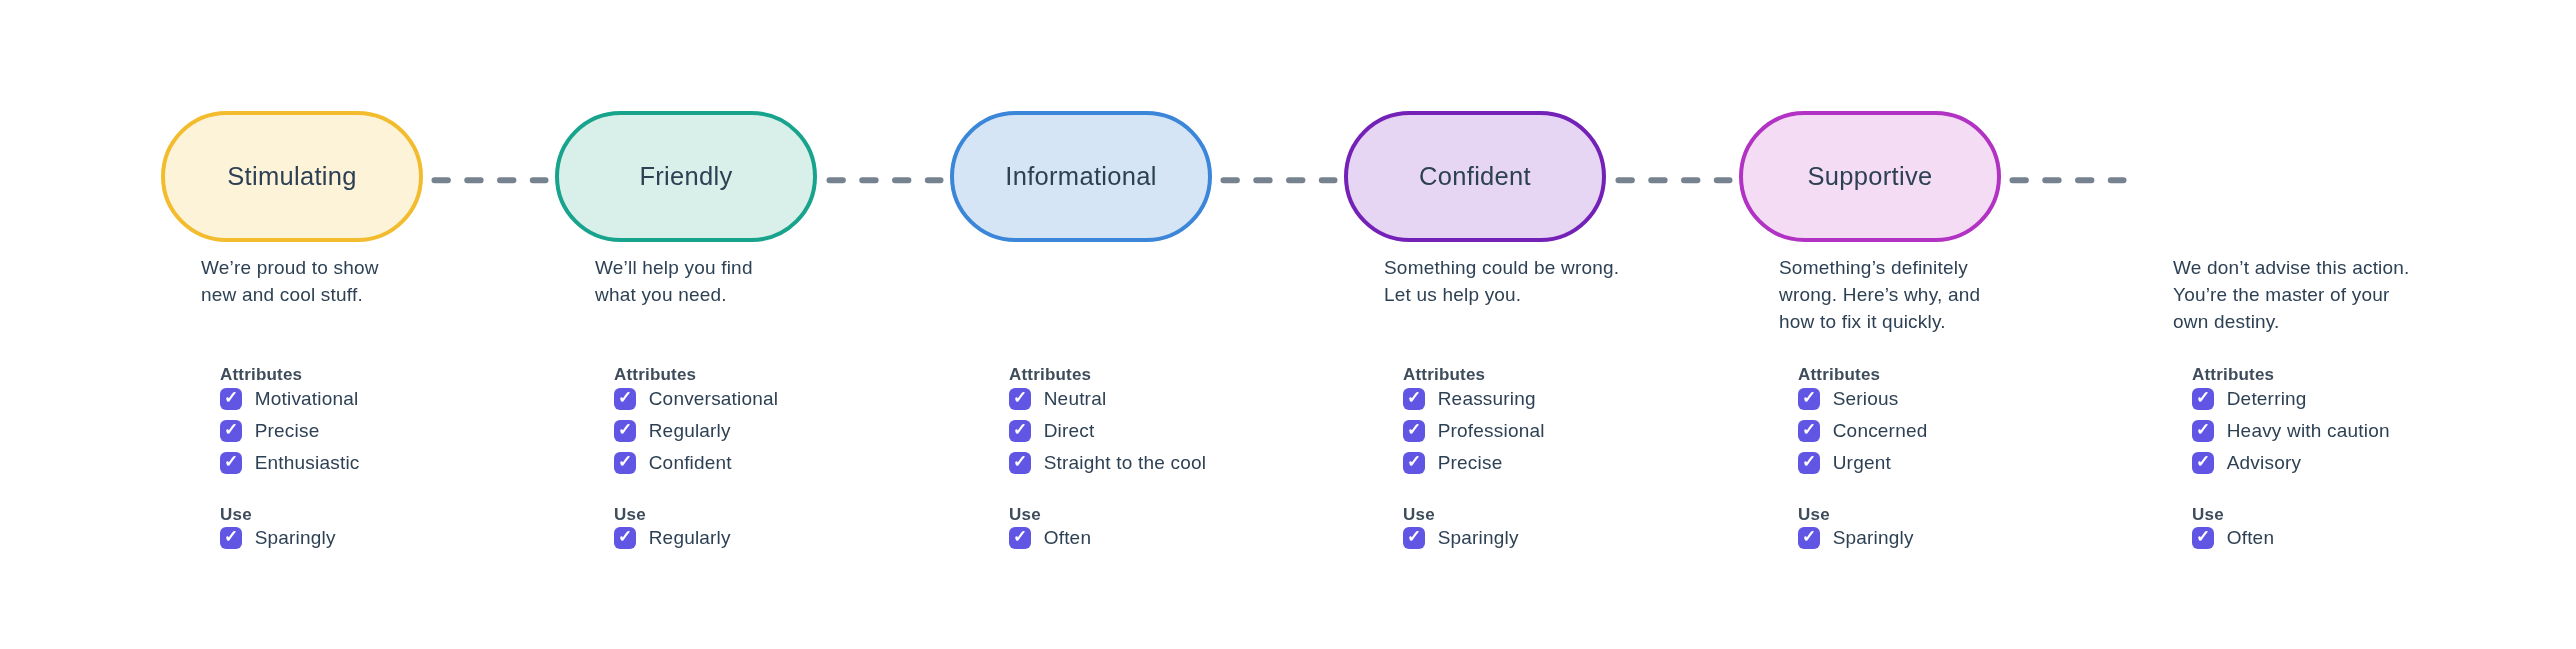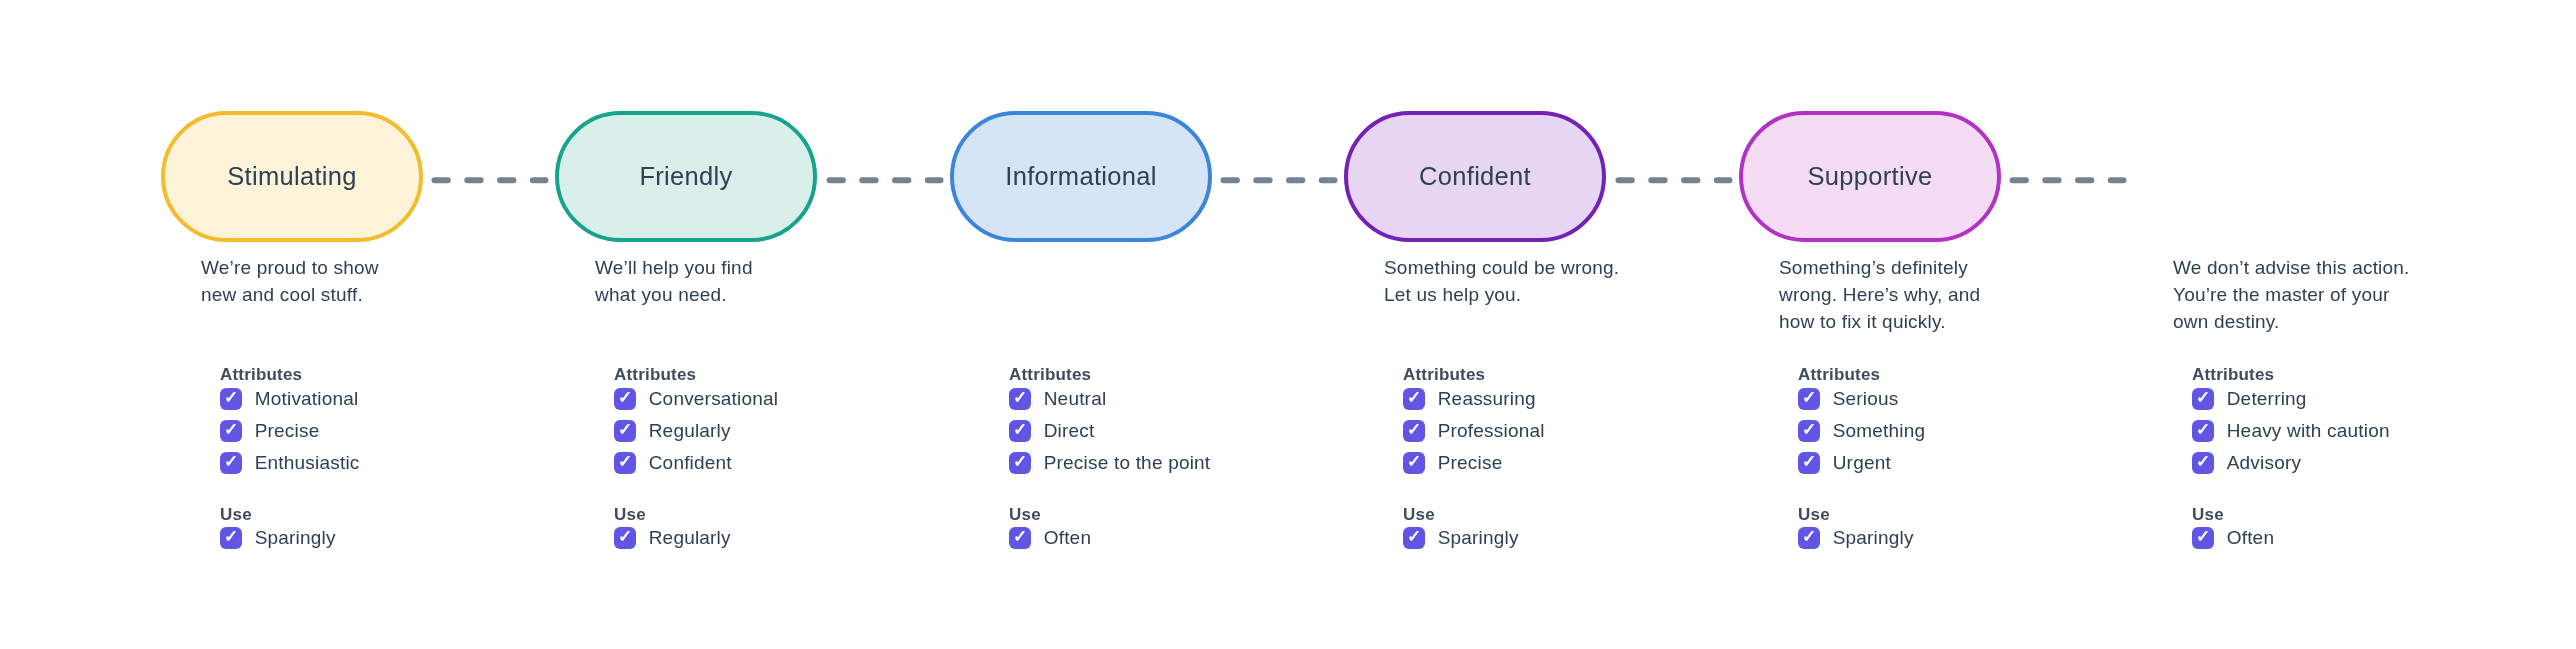--- a/index.html
+++ b/index.html
@@ -192,21 +192,21 @@
           <div class="check-row">
     <span class="checkbox" role="checkbox" aria-checked="true">
       <span class="checkmark">✓</span>
     </span>
     <span class="check-label">Direct</span>
   </div>
           <div class="check-row">
     <span class="checkbox" role="checkbox" aria-checked="true">
       <span class="checkmark">✓</span>
     </span>
-    <span class="check-label">Precise to the point</span>
+    <span class="check-label">Straight to the cool</span>
   </div>
         </div>
     </div>
     <div class="use-block">
       <div class="block-heading">Use</div>
       <div>
           <div class="check-row">
     <span class="checkbox" role="checkbox" aria-checked="true">
       <span class="checkmark">✓</span>
     </span>
@@ -269,21 +269,21 @@
           <div class="check-row">
     <span class="checkbox" role="checkbox" aria-checked="true">
       <span class="checkmark">✓</span>
     </span>
     <span class="check-label">Serious</span>
   </div>
           <div class="check-row">
     <span class="checkbox" role="checkbox" aria-checked="true">
       <span class="checkmark">✓</span>
     </span>
-    <span class="check-label">Something</span>
+    <span class="check-label">Concerned</span>
   </div>
           <div class="check-row">
     <span class="checkbox" role="checkbox" aria-checked="true">
       <span class="checkmark">✓</span>
     </span>
     <span class="check-label">Urgent</span>
   </div>
         </div>
     </div>
     <div class="use-block">

